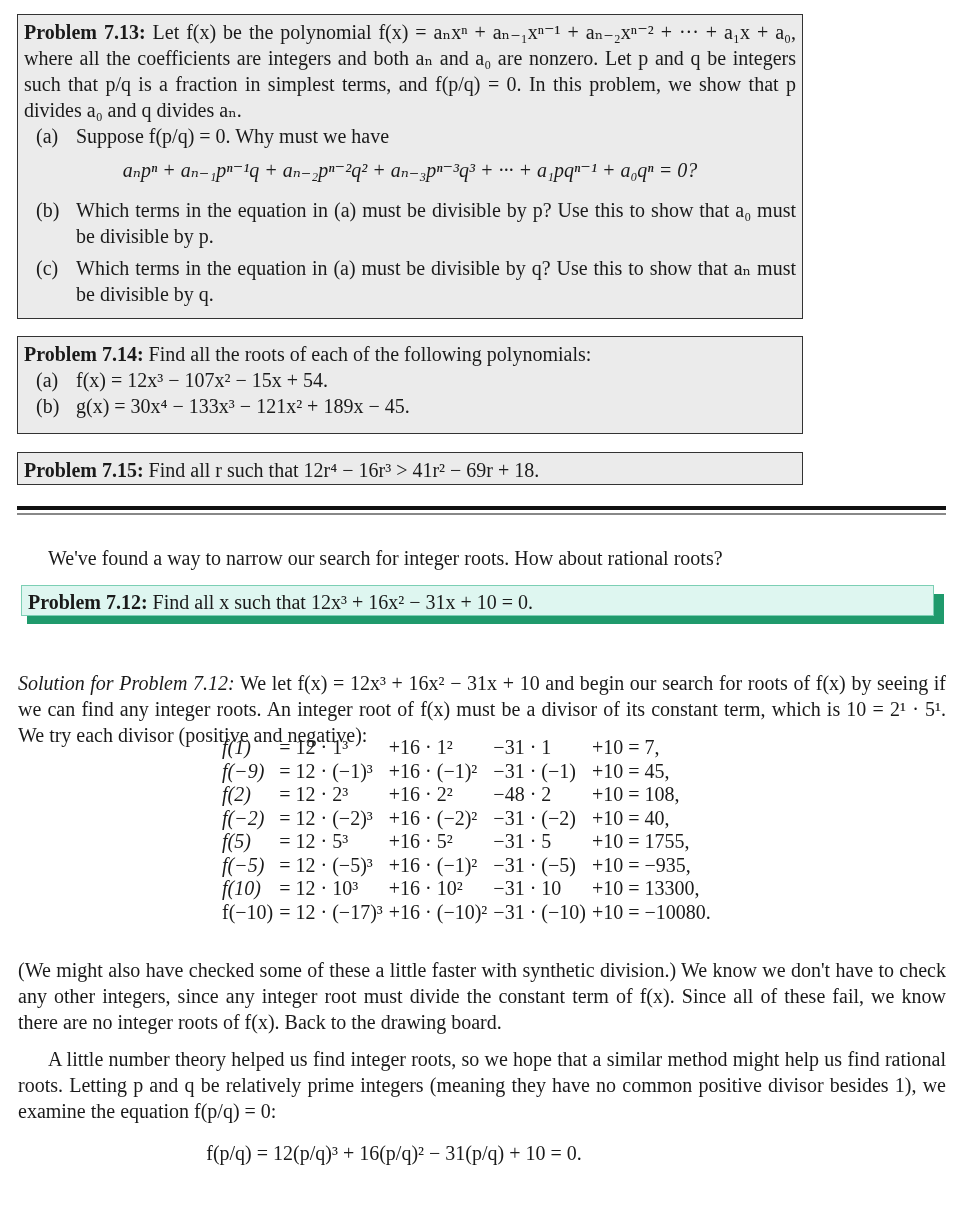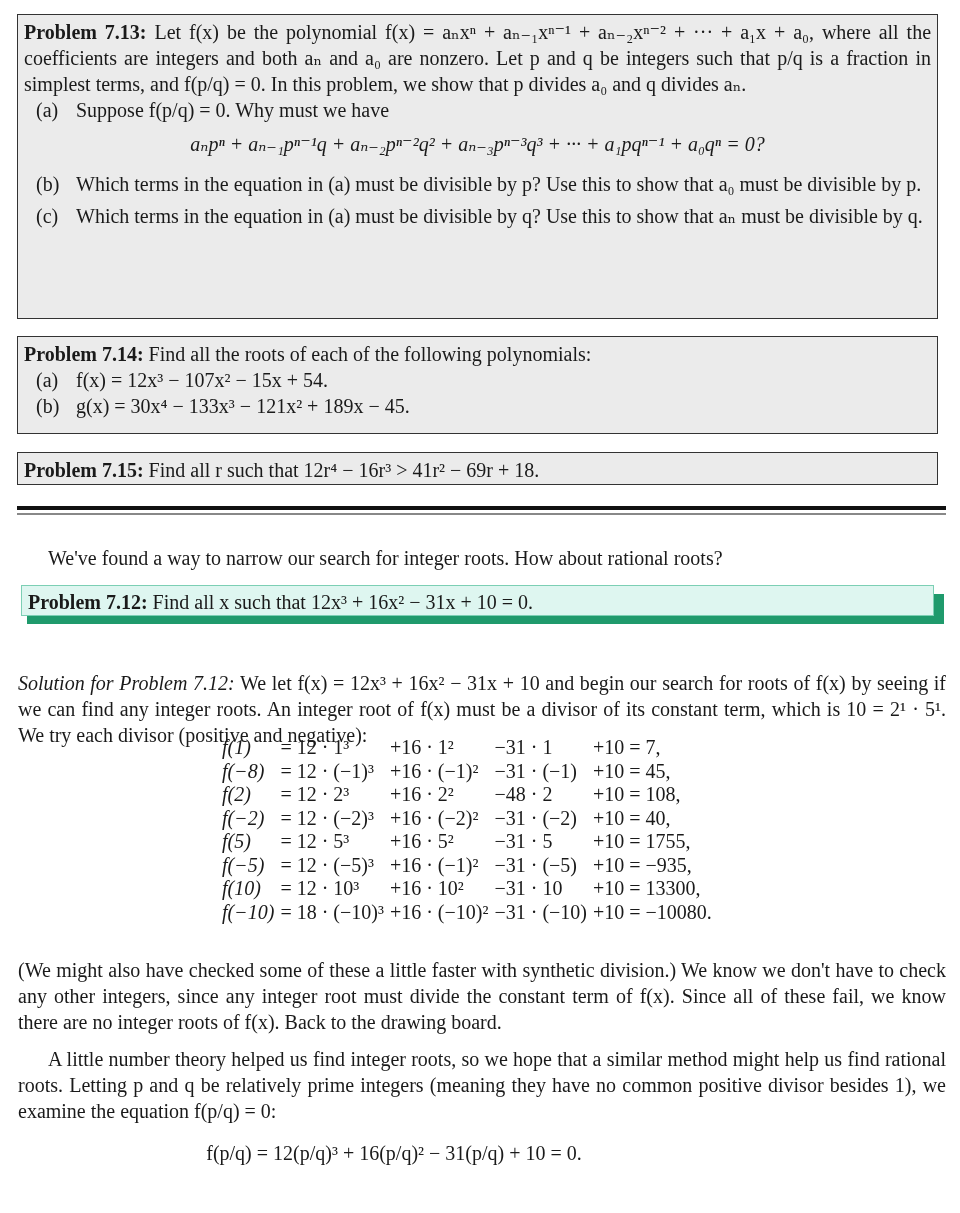--- a/index.html
+++ b/index.html
@@ -2,21 +2,21 @@
 <html><head>
 <meta charset="utf-8">
 <style>
   html, body { margin: 0; padding: 0; background: #ffffff; }
   body {
     width: 960px; height: 1213px; position: relative; overflow: hidden;
     font-family: "Liberation Serif", "DejaVu Serif", serif;
     color: #1a1a1a; font-size: 20px; line-height: 26px;
   }
   .box {
-    position: absolute; left: 17px; width: 921px;
+    position: absolute; left: 17px; width: 786px;
     background: #ebebeb; border: 1.5px solid #333;
     box-sizing: border-box; padding: 4px 6px 6px 6px;
   }
   .box b { font-weight: bold; }
   .sub { display: flex; }
   .sub .lbl { width: 40px; flex: none; padding-left: 12px; }
   .sub .txt { flex: 1; text-align: justify; }
   .center-eq { text-align: center; margin: 8px 0 14px 0; }
   i { font-style: italic; }
   .rule1 { position: absolute; left: 17px; width: 929px; top: 506px; height: 4px; background: #111; }
@@ -98,21 +98,21 @@
 <table class="calc">
   <tbody id="calc-body">
       <tr>
         <td style="font-style: italic;">f(1)</td>
         <td>= 12 · 1³</td>
         <td>+16 · 1²</td>
         <td>−31 · 1</td>
         <td>+10 = 7,</td>
       </tr>
       <tr>
-        <td style="font-style: italic;">f(−8)</td>
+        <td style="font-style: italic;">f(−9)</td>
         <td>= 12 · (−1)³</td>
         <td>+16 · (−1)²</td>
         <td>−31 · (−1)</td>
         <td>+10 = 45,</td>
       </tr>
       <tr>
         <td style="font-style: italic;">f(2)</td>
         <td>= 12 · 2³</td>
         <td>+16 · 2²</td>
         <td>−48 · 2</td>
@@ -140,22 +140,22 @@
         <td>+10 = −935,</td>
       </tr>
       <tr>
         <td style="font-style: italic;">f(10)</td>
         <td>= 12 · 10³</td>
         <td>+16 · 10²</td>
         <td>−31 · 10</td>
         <td>+10 = 13300,</td>
       </tr>
       <tr>
-        <td style="font-style: italic; text-align: center;">f(−10)</td>
-        <td>= 18 · (−10)³</td>
+        <td style=" text-align: center;">f(−10)</td>
+        <td>= 12 · (−17)³</td>
         <td>+16 · (−10)²</td>
         <td>−31 · (−10)</td>
         <td>+10 = −10080.</td>
       </tr>
     </tbody>
 </table>
 
 <div class="para" style="top:957px;font-family:Liberation Serif, serif;">(We might also have checked some of these a little faster with synthetic division.) We know we don't have to check any other integers, since any integer root must divide the constant term of f(x). Since all of these fail, we know there are no integer roots of f(x). Back to the drawing board.</div>
 <div class="para indent" style="top:1046px;">A little number theory helped us find integer roots, so we hope that a similar method might help us find rational roots. Letting p and q be relatively prime integers (meaning they have no common positive divisor besides 1), we examine the equation f(p/q) = 0:</div>
 

